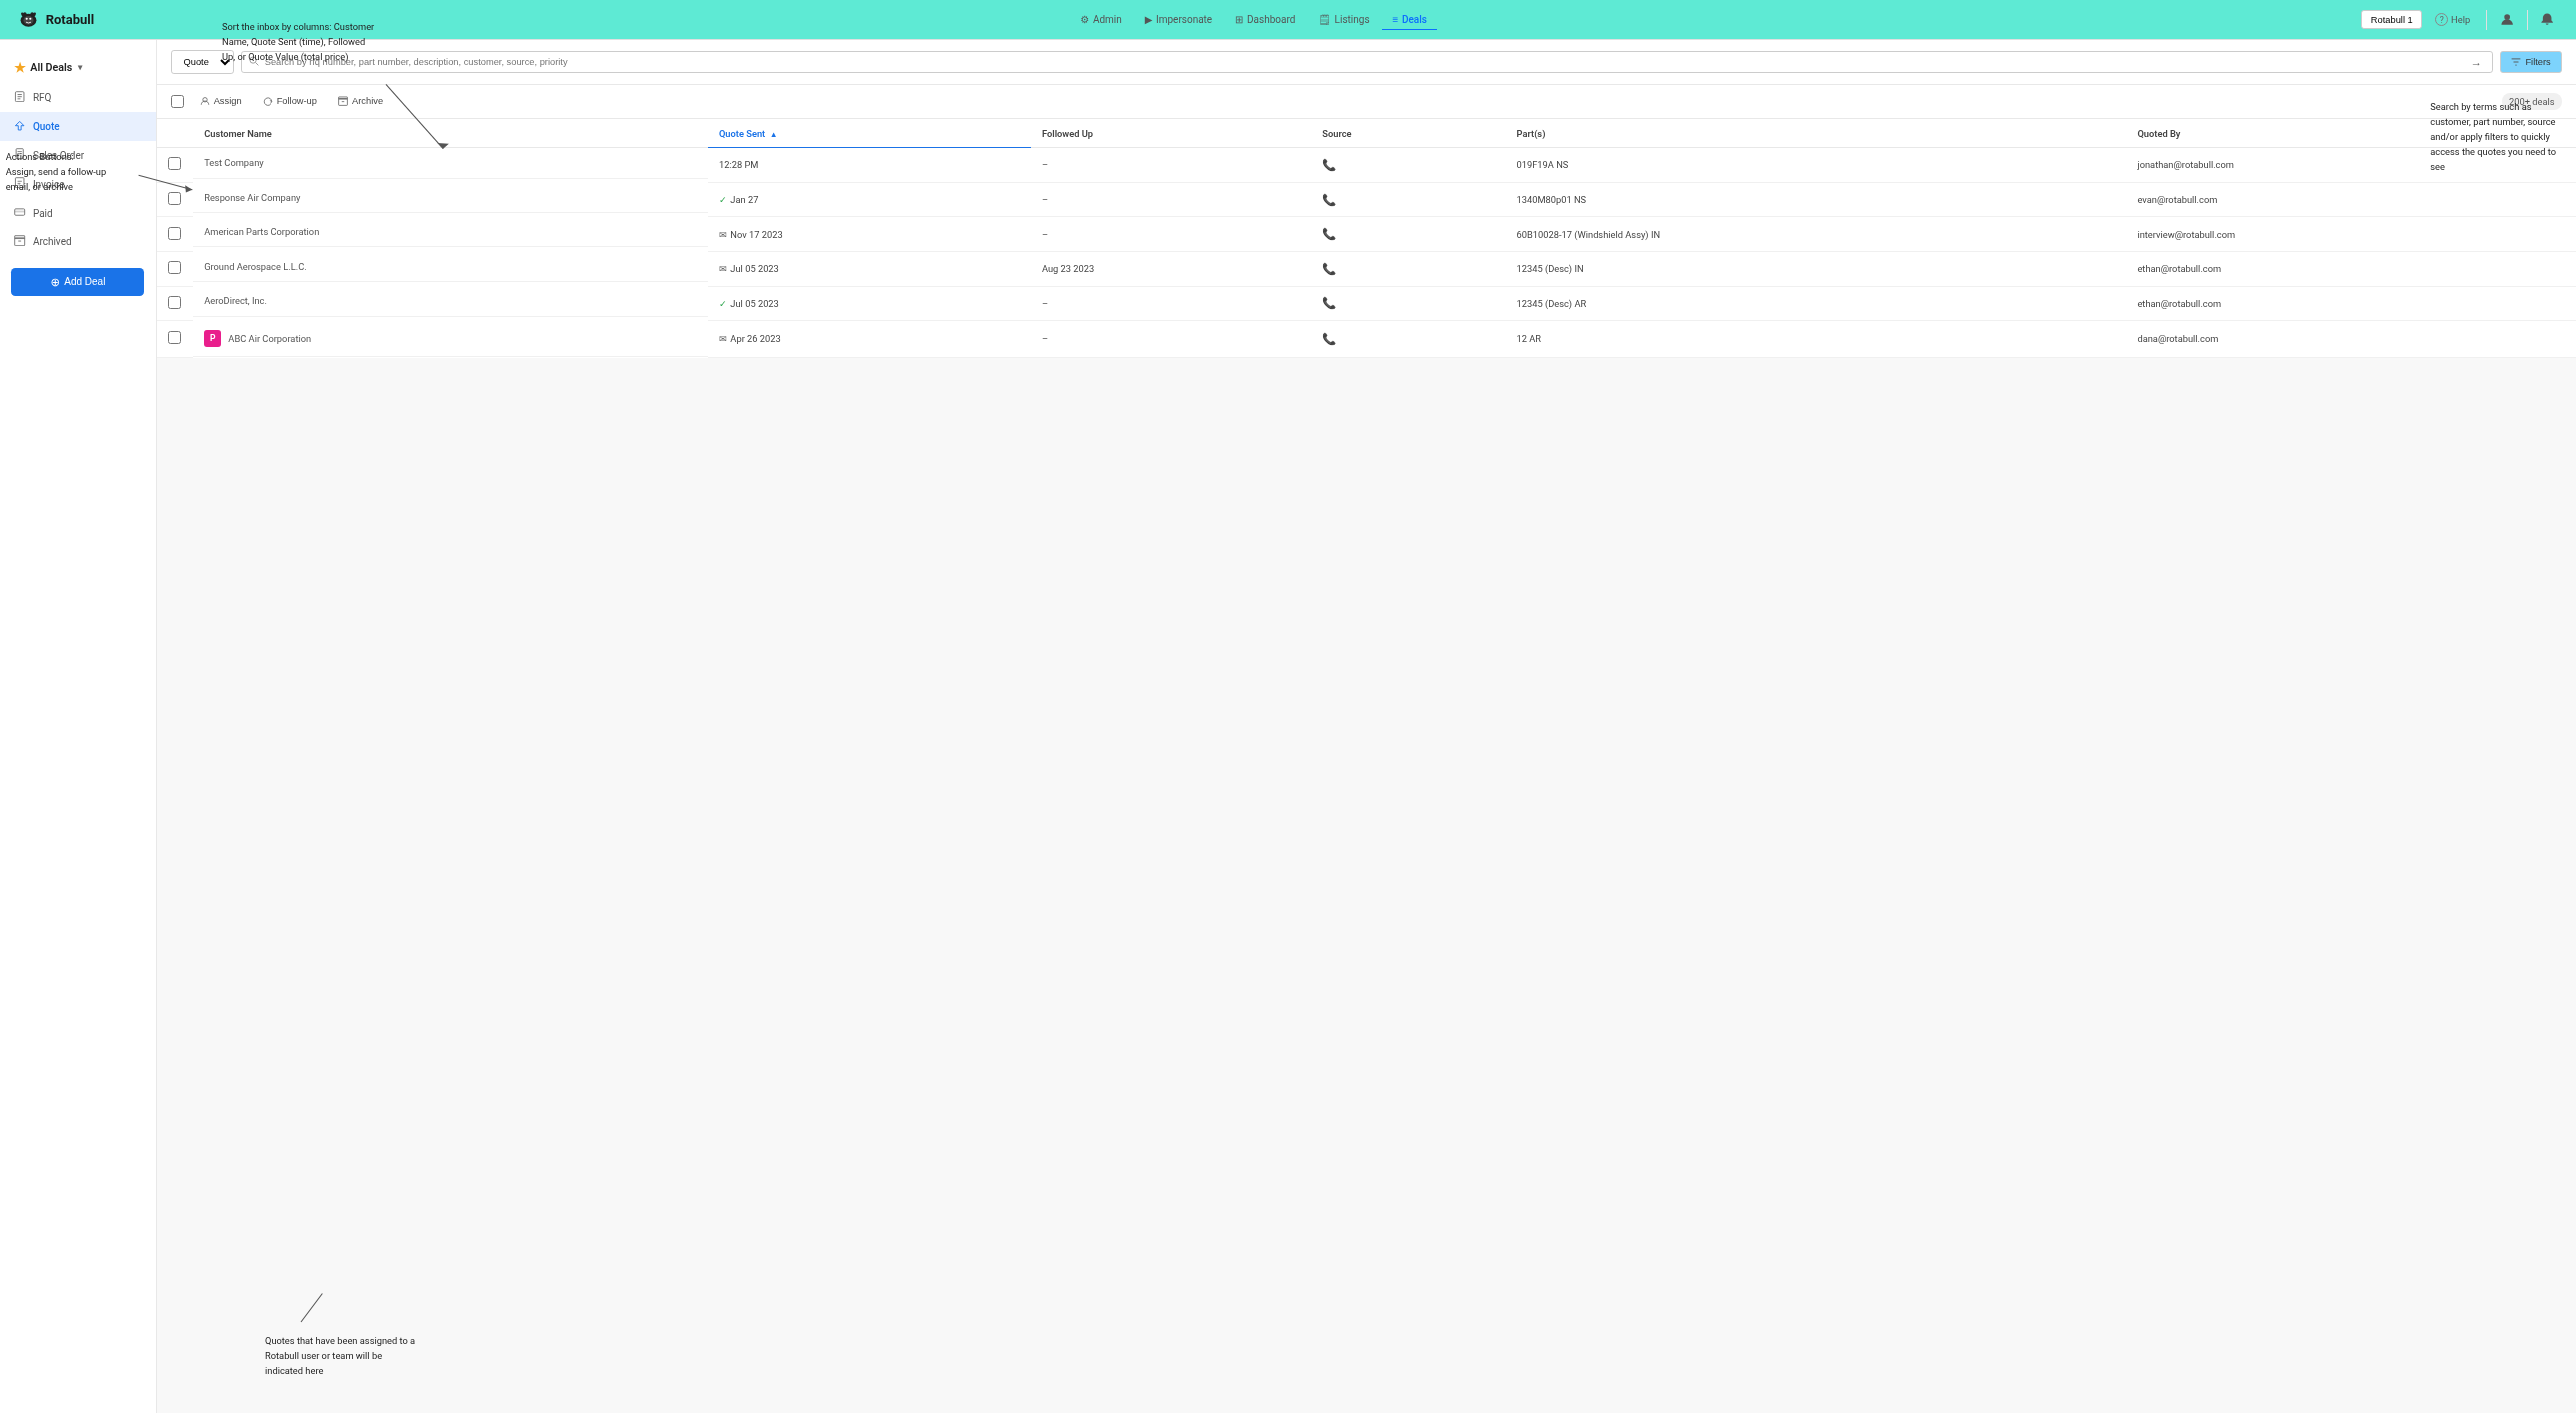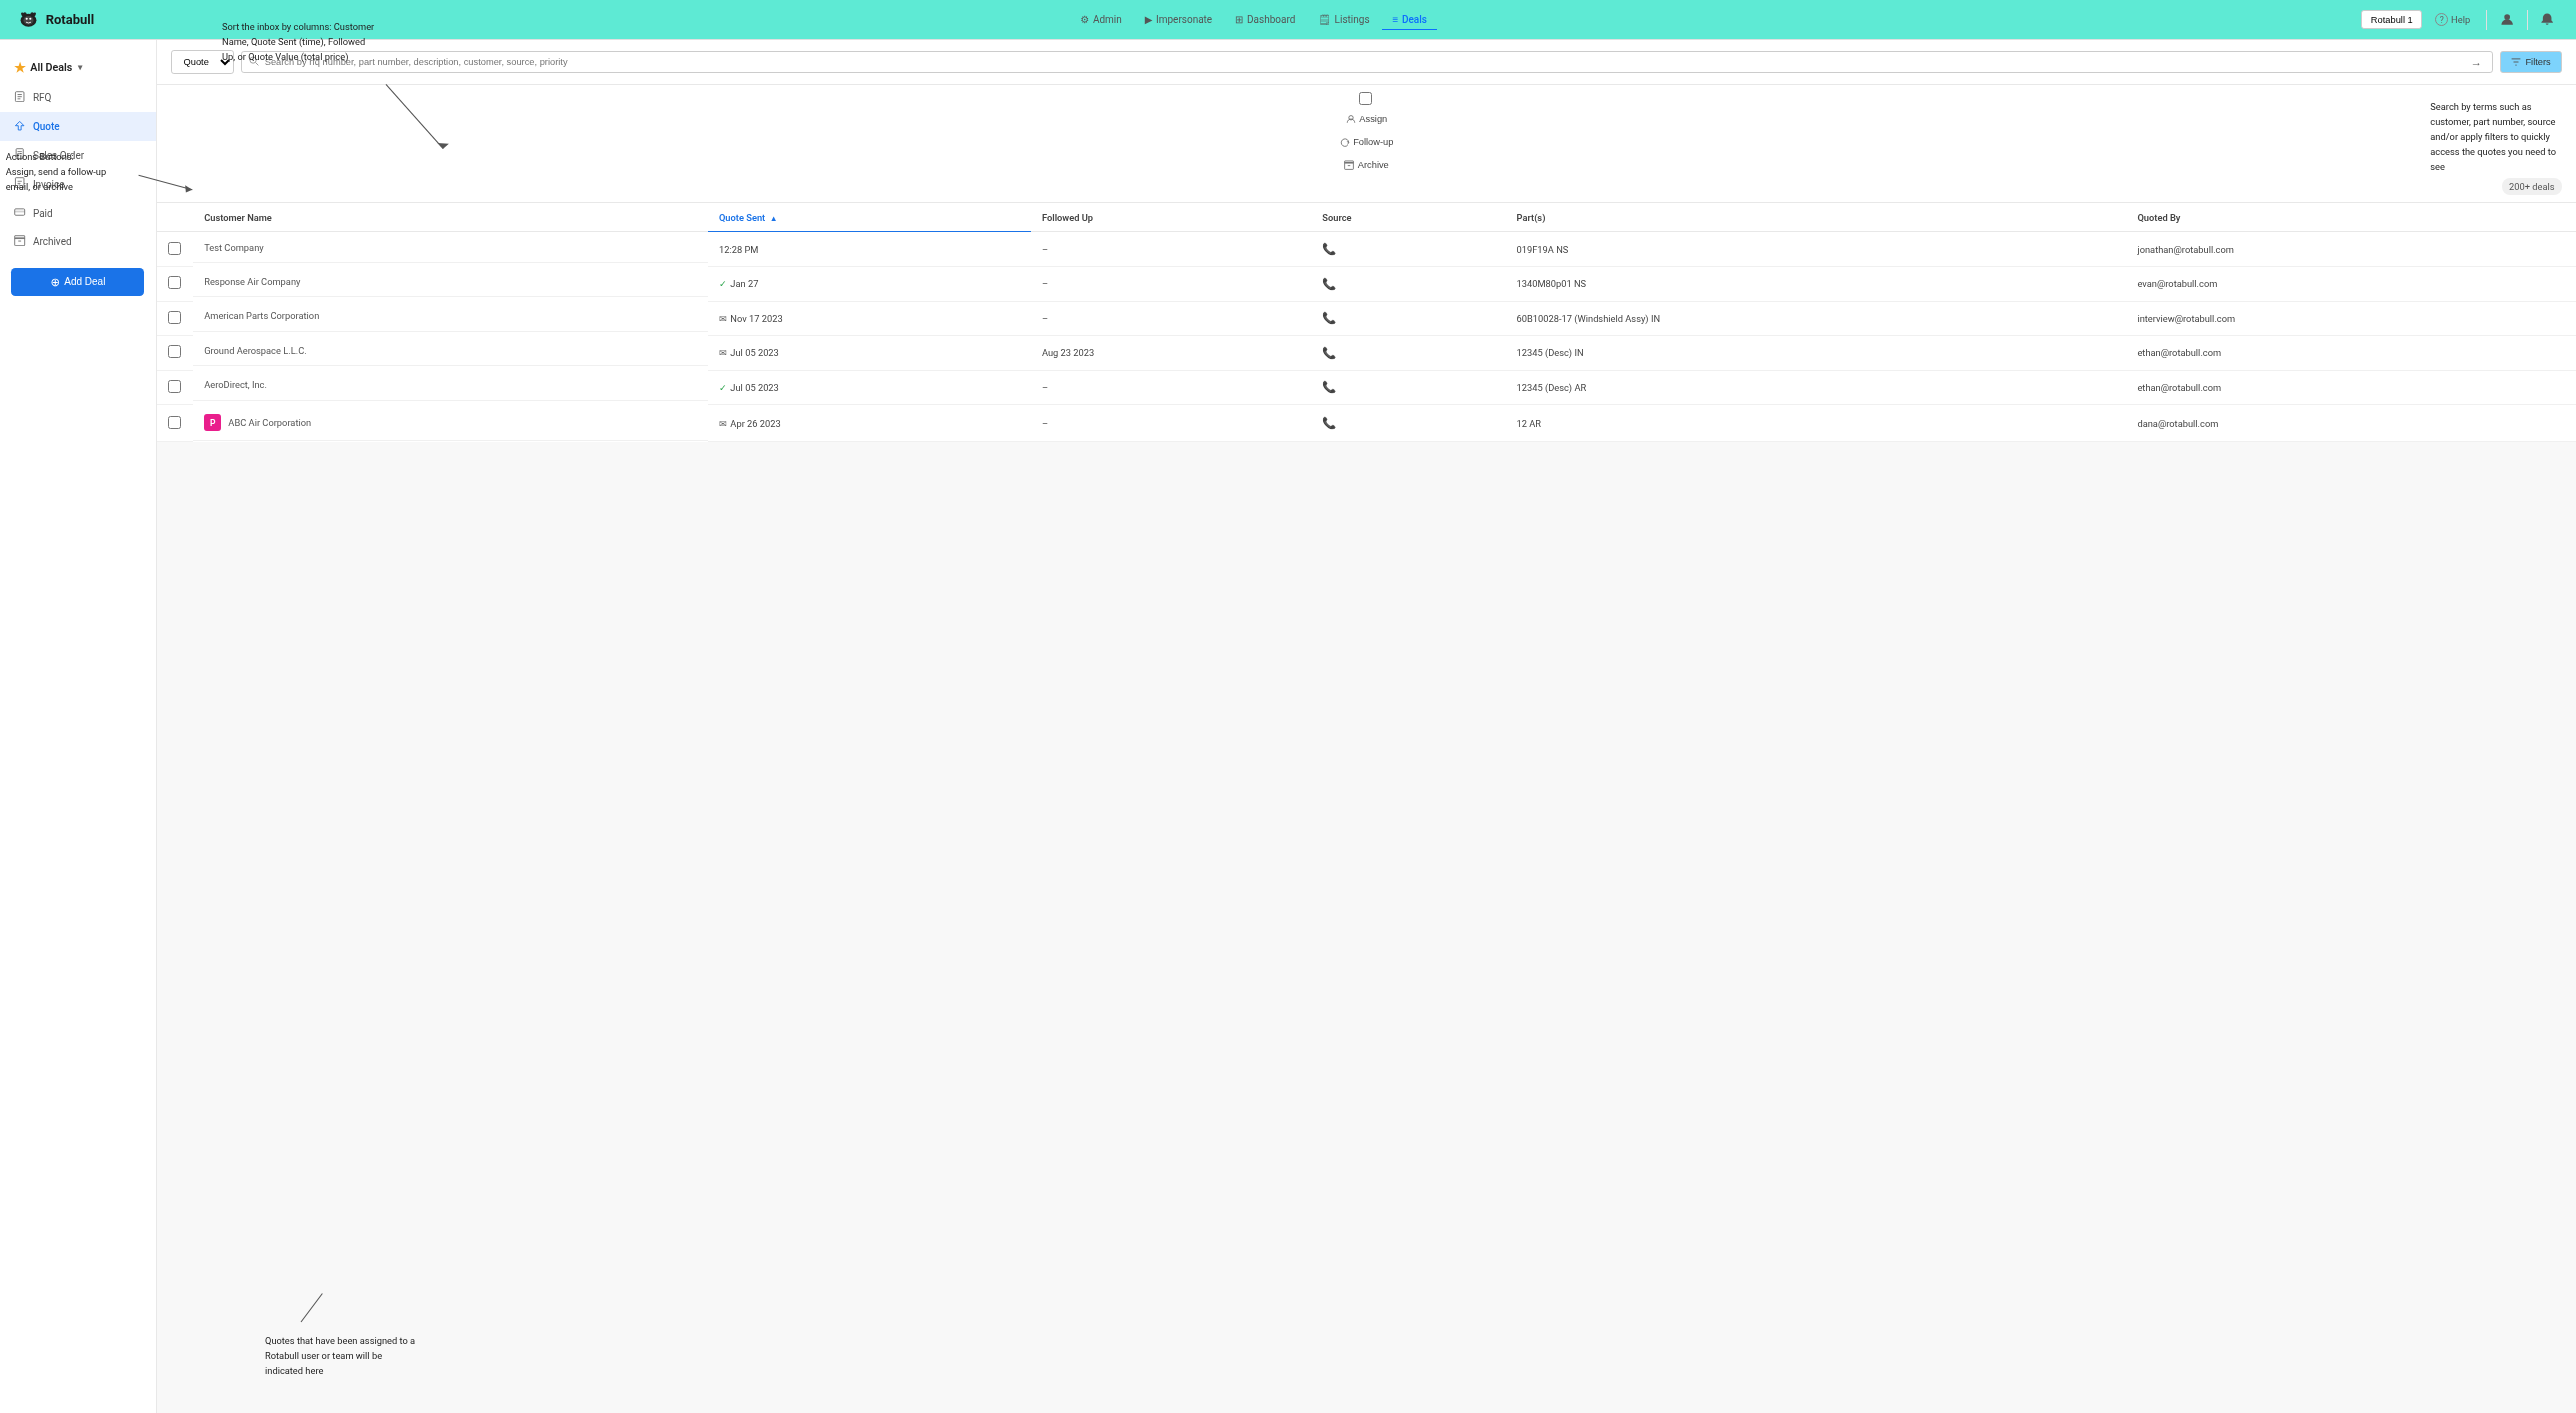--- a/index.html
+++ b/index.html
@@ -208,21 +208,20 @@
     }
 
     
     .action-bar {
       background: #fff;
       padding: 7.2px 14.3px;
       border-bottom: 0.7px solid #e8e8e8;
       display: flex;
       align-items: center;
       gap: 4.3px;
-      flex-direction: column;
     }
     .action-checkbox { margin-right: 2.9px; }
     .action-btn {
       display: flex;
       align-items: center;
       gap: 3.6px;
       padding: 4.3px 8.6px;
       font-size: 9.3px;
       color: #444;
       border: none;

